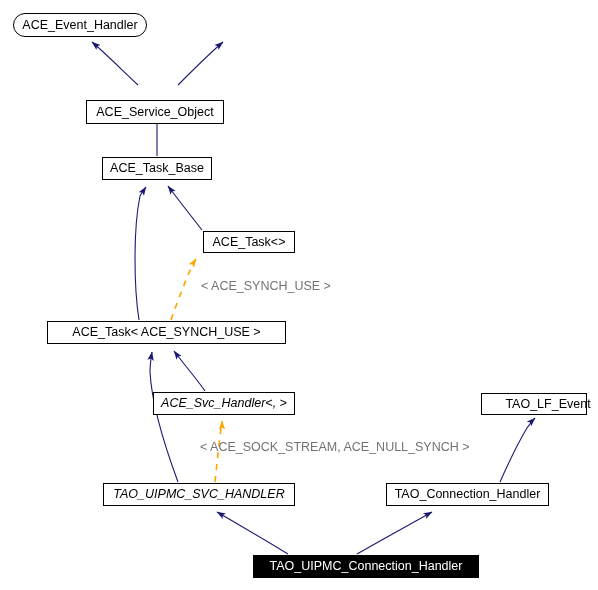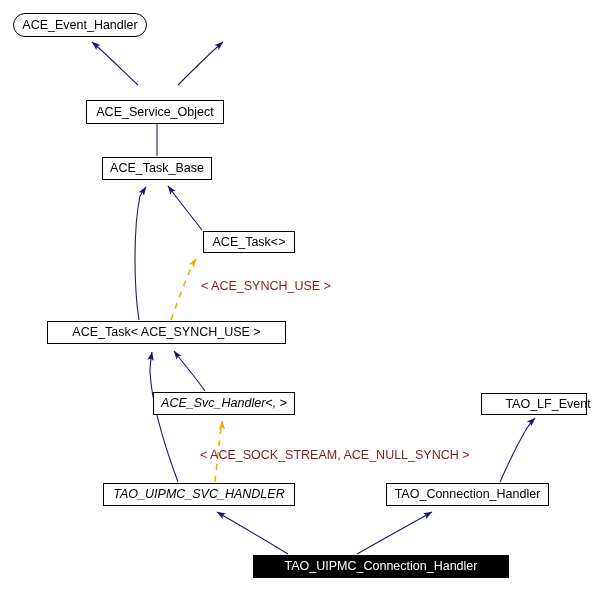--- a/index.html
+++ b/index.html
@@ -41,21 +41,21 @@
     z-index: 3;
   }
   .node.focus {
     background: #000000;
     color: #ffffff;
     border: 1px solid #000000;
   }
   .tlabel {
     position: absolute;
     font-size: 12.5px;
-    color: #7f1d1d;
+    color: #737373;
     white-space: nowrap;
     line-height: 1;
     z-index: 2;
   }
 </style>
 </head>
 <body>
 
 <div id="diagram">
 
@@ -118,21 +118,21 @@
   </div>
 
   <div class="node" style="left:103px;top:483px;width:192px;height:23px;font-style:italic;">
     <span>TAO_UIPMC_SVC_HANDLER</span>
   </div>
 
   <div class="node" style="left:386px;top:483px;width:163px;height:23px;justify-content:center;">
     <span>TAO_Connection_Handler</span>
   </div>
 
-  <div class="node focus" style="left:253px;top:555px;width:256px;height:23px;">
+  <div class="node focus" style="left:253px;top:555px;width:226px;height:23px;">
     <span>TAO_UIPMC_Connection_Handler</span>
   </div>
 
   <div class="tlabel" style="left:201px;top:280px;">&lt; ACE_SYNCH_USE &gt;</div>
 
-  <div class="tlabel" style="left:200px;top:441px;margin-top:8px;">&lt; ACE_SOCK_STREAM, ACE_NULL_SYNCH &gt;</div>
+  <div class="tlabel" style="left:200px;top:441px;">&lt; ACE_SOCK_STREAM, ACE_NULL_SYNCH &gt;</div>
 
 </div>
 
 </body></html>

